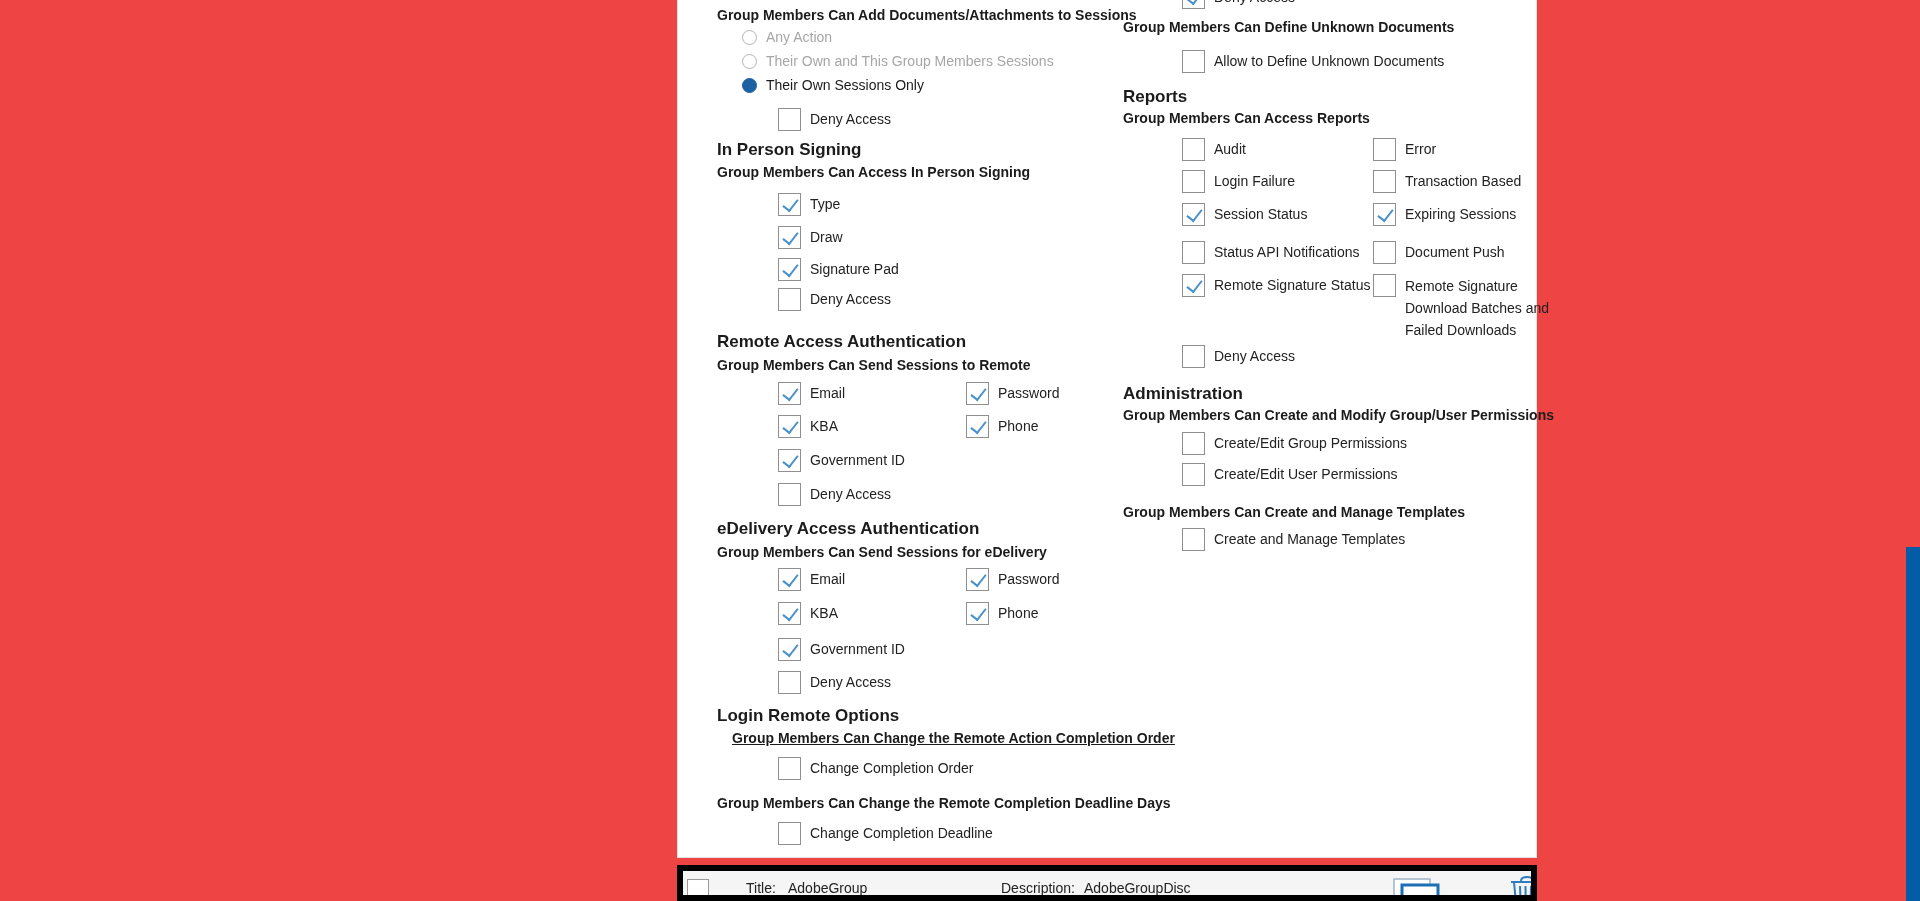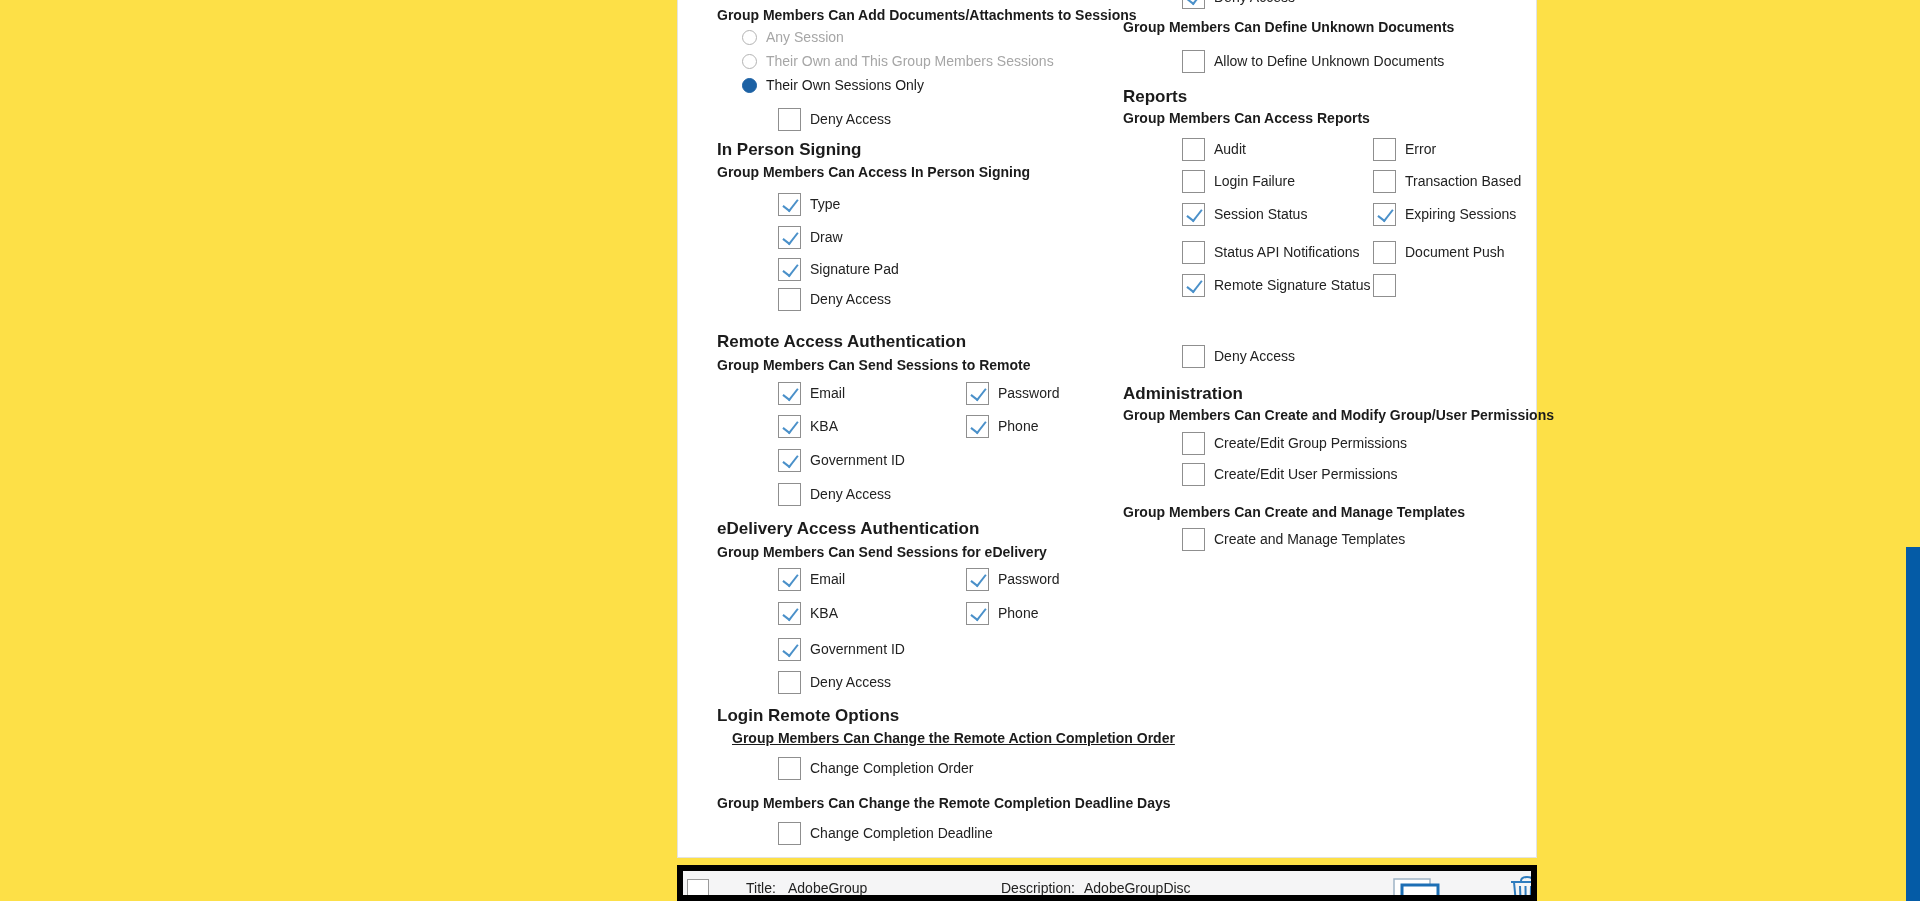--- a/index.html
+++ b/index.html
@@ -1,17 +1,17 @@
 <!DOCTYPE html>
 <html><head>
 <meta charset="utf-8">
 <style>
   html,body{margin:0;padding:0;}
   body{font-family:"Liberation Sans",sans-serif;background:#f0f0f1;}
-  .stage{position:relative;width:1920px;height:901px;overflow:hidden;background:#fde047;}
+  .stage{position:relative;width:1920px;height:901px;overflow:hidden;background:#ef4444;}
 
   .panel{position:absolute;left:677px;top:0;width:860px;height:858px;background:#ffffff;
          border-left:1px solid #e3e3e3;border-right:1px solid #e3e3e3;border-bottom:1px solid #e3e3e3;box-sizing:border-box;}
 
   .heading{position:absolute;font-size:17px;font-weight:bold;color:#1b1b1b;white-space:nowrap;}
   .sub{position:absolute;font-size:14px;font-weight:bold;color:#1b1b1b;white-space:nowrap;}
 
   .cbrow{position:absolute;display:flex;gap:9px;align-items:flex-start;padding-left:40px;}
   .cb{width:23px;height:23px;background:#fff;border:1px solid #8f8f8f;box-sizing:border-box;position:relative;flex:none;}
   .cb.checked::after{content:"";position:absolute;left:7px;top:2px;width:7px;height:13px;
@@ -38,21 +38,21 @@
 <body>
 
 <div class="stage">
 
   <div class="panel">
 
     <div class="sub" style="left:39px;top:7px;">Group Members Can Add Documents/Attachments to Sessions</div>
 
     <div class="radiorow" style="left:64px;top:29px;">
       <span class="radio"></span>
-      <span class="radiolabel disabled">Any Session</span>
+      <span class="radiolabel disabled">Any Action</span>
     </div>
     <div class="radiorow" style="left:64px;top:53px;">
       <span class="radio"></span>
       <span class="radiolabel disabled">Their Own and This Group Members Sessions</span>
     </div>
     <div class="radiorow" style="left:64px;top:77px;">
       <span class="radio selected"></span>
       <span class="radiolabel active">Their Own Sessions Only</span>
     </div>
 
@@ -194,20 +194,21 @@
     <div class="cbrow" style="left:655px;top:241px;">
       <span class="cb"></span>
       <span class="cblabel">Document Push</span>
     </div>
     <div class="cbrow" style="left:464px;top:274px;">
       <span class="cb checked"></span>
       <span class="cblabel">Remote Signature Status</span>
     </div>
     <div class="cbrow" style="left:655px;top:274px;">
       <span class="cb"></span>
+      <span class="cblabel wrap">Remote Signature Download Batches and Failed Downloads</span>
     </div>
     <div class="cbrow" style="left:464px;top:345px;">
       <span class="cb"></span>
       <span class="cblabel">Deny Access</span>
     </div>
 
     <div class="heading" style="left:445px;top:384px;">Administration</div>
     <div class="sub" style="left:445px;top:407px;">Group Members Can Create and Modify Group/User Permissions</div>
     <div class="cbrow" style="left:464px;top:432px;">
       <span class="cb"></span>

